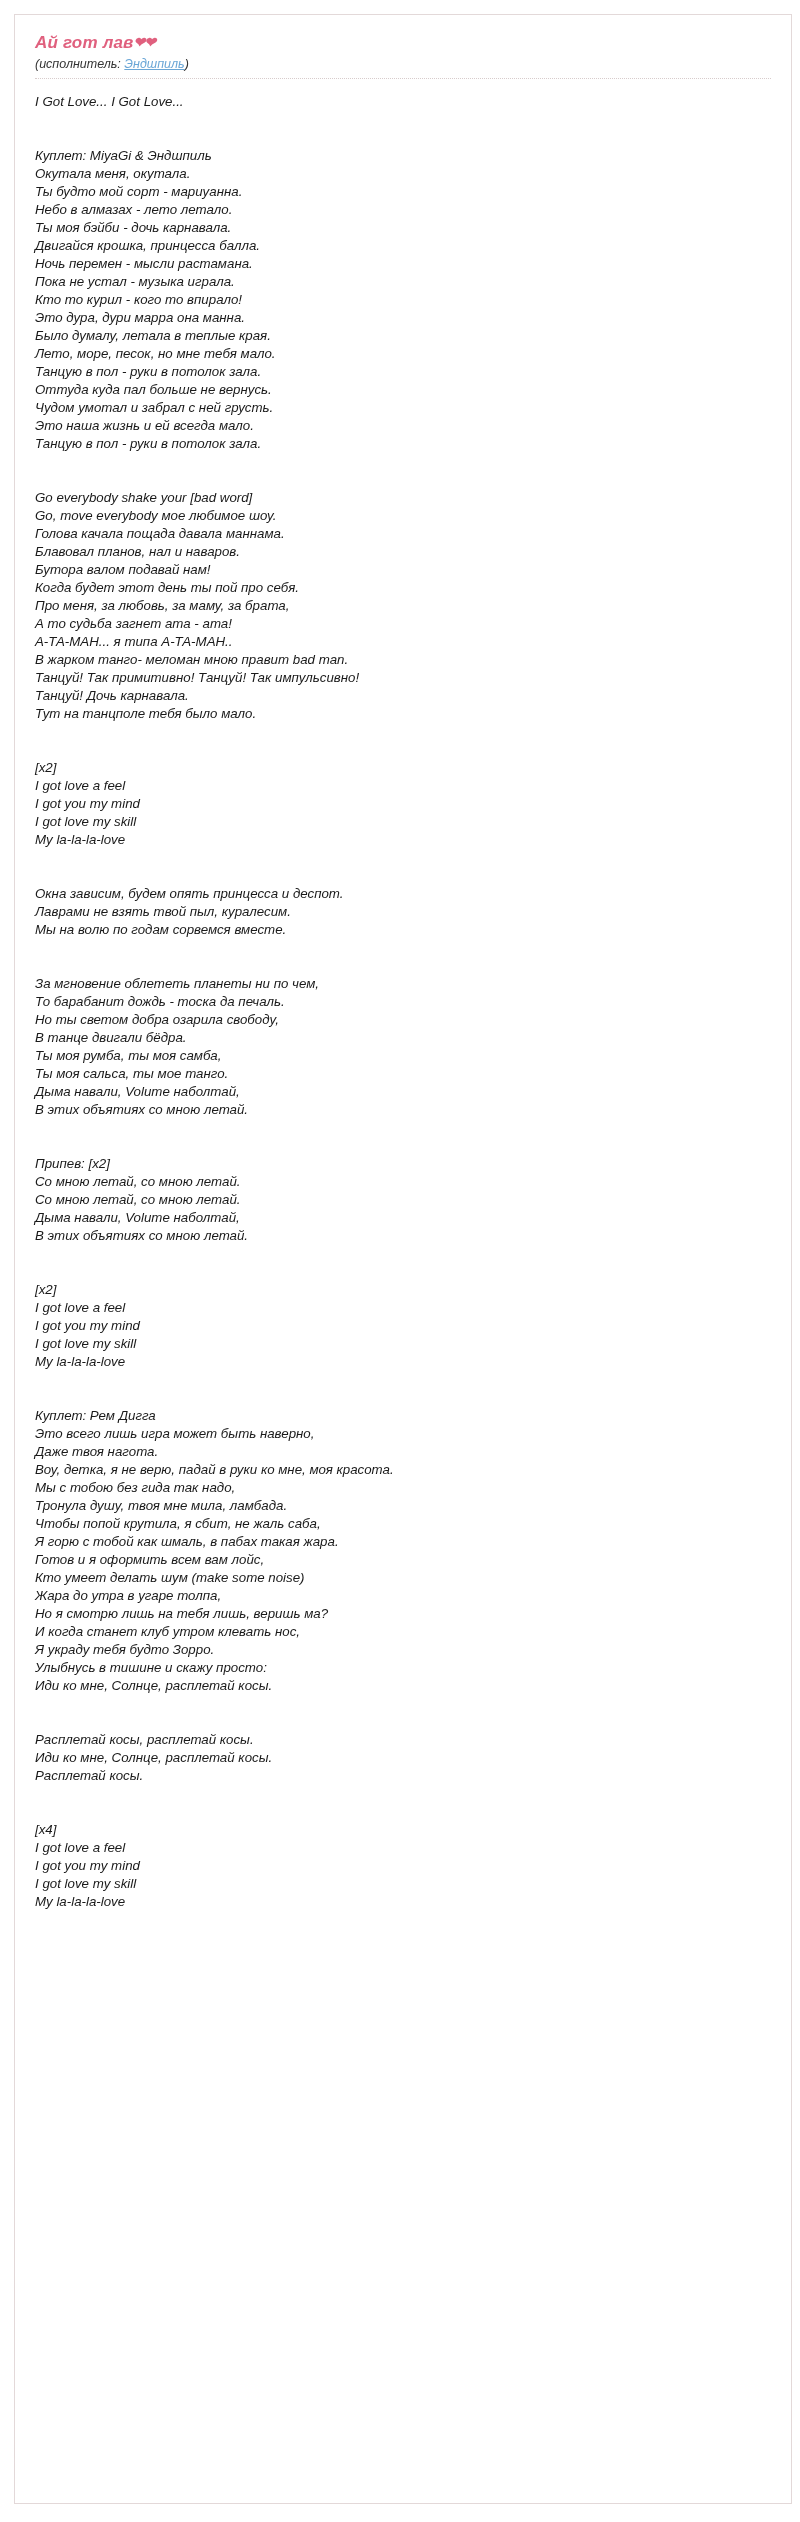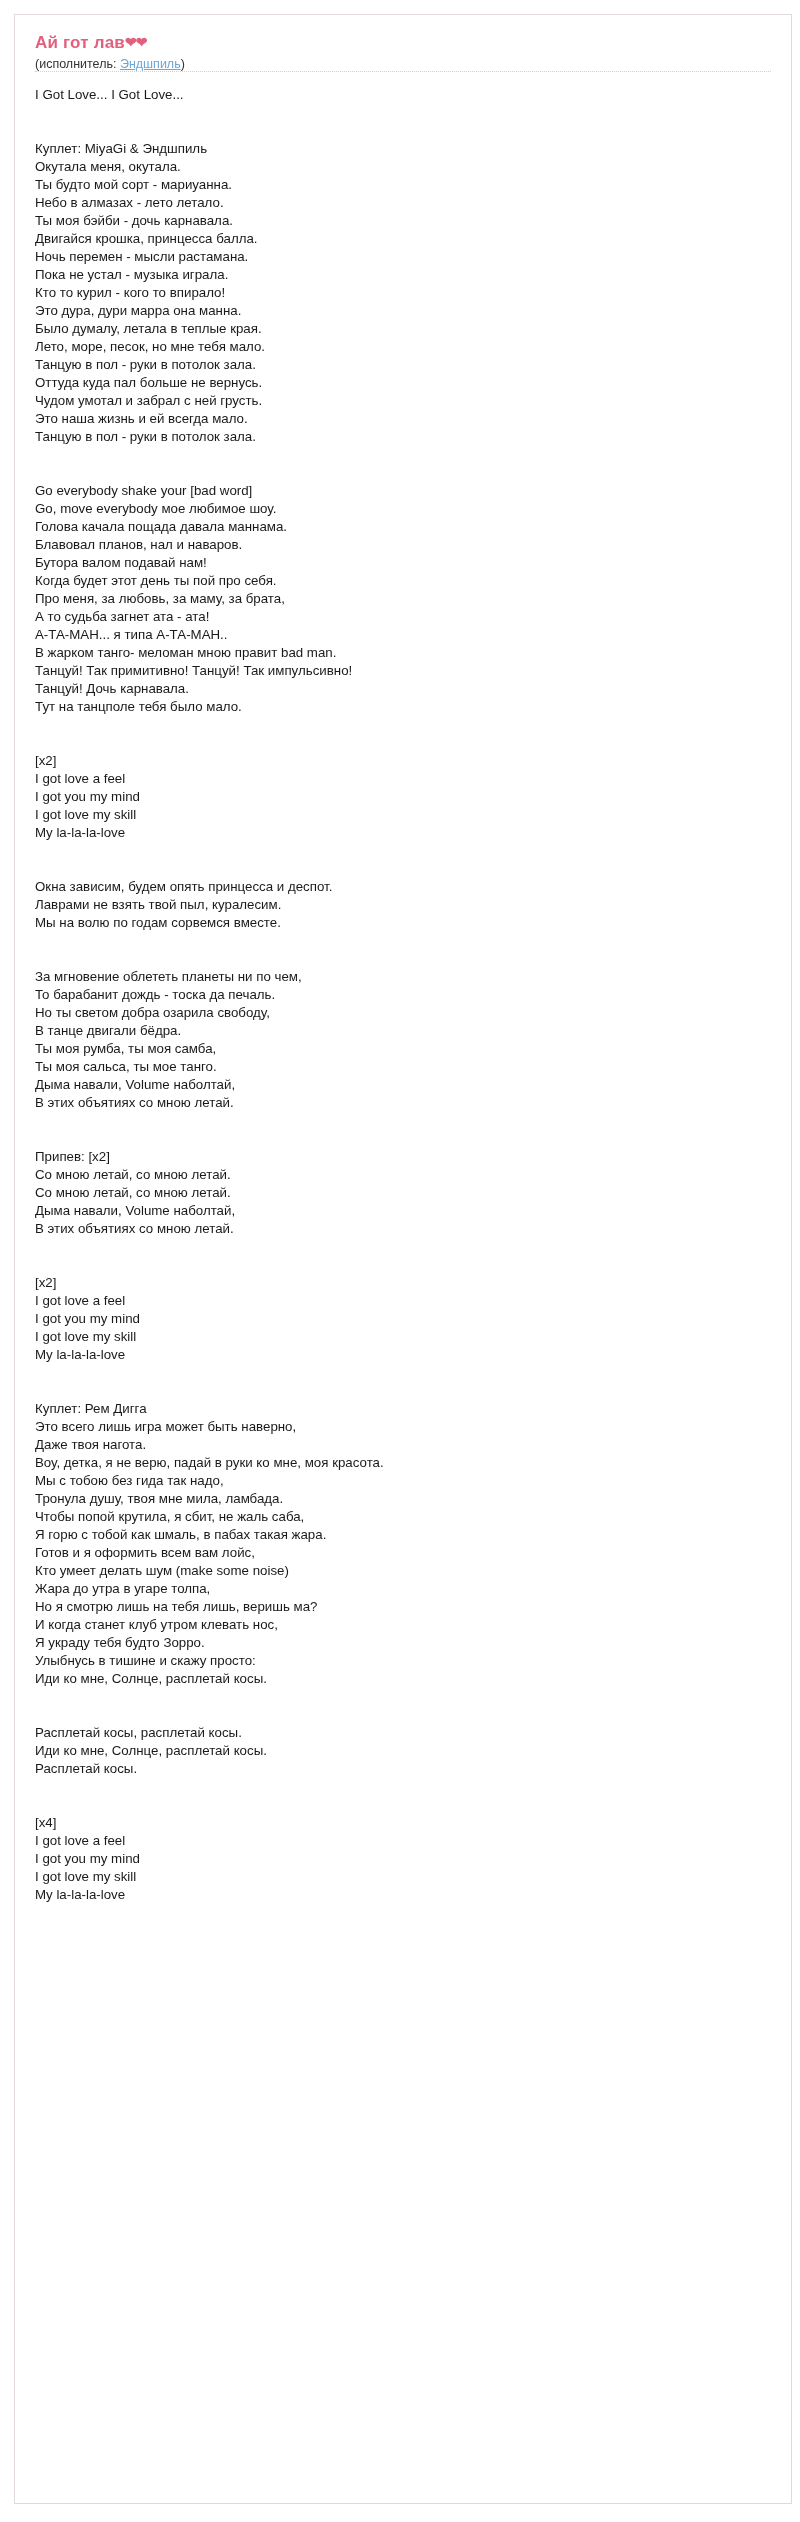--- a/index.html
+++ b/index.html
@@ -11,20 +11,21 @@
     width: 800px;
     min-height: 2522px;
     font-family: "Liberation Sans", sans-serif;
   }
   .page {
     width: 800px;
     min-height: 2522px;
     box-sizing: border-box;
     padding: 14px 8px 14px 14px;
     background: #ffffff;
+    font-style: italic;
   }
   .card {
     border: 1px solid #e3d9d9;
     background: #ffffff;
     box-sizing: border-box;
     padding: 18px 20px 26px 20px;
     min-height: 2490px;
   }
   .song-title {
     color: #e0607e;
@@ -36,21 +37,21 @@
   }
   .hearts {
     color: #e0607e;
     font-size: 14px;
     letter-spacing: -1px;
     vertical-align: 1px;
   }
   .artist-line {
     font-size: 12.5px;
     color: #333333;
-    margin: 0 0 0 0;
+    margin: 0 0 7px 0;
   }
   .artist-link {
     color: #6aa6d6;
     text-decoration: underline;
     cursor: pointer;
   }
   .divider {
     border: 0;
     border-top: 1px dotted #d8cccc;
     margin: 0 0 14px 0;

